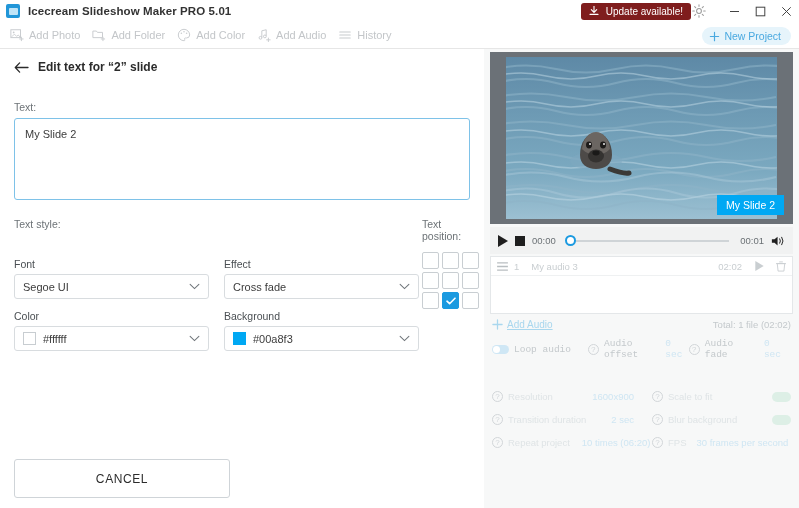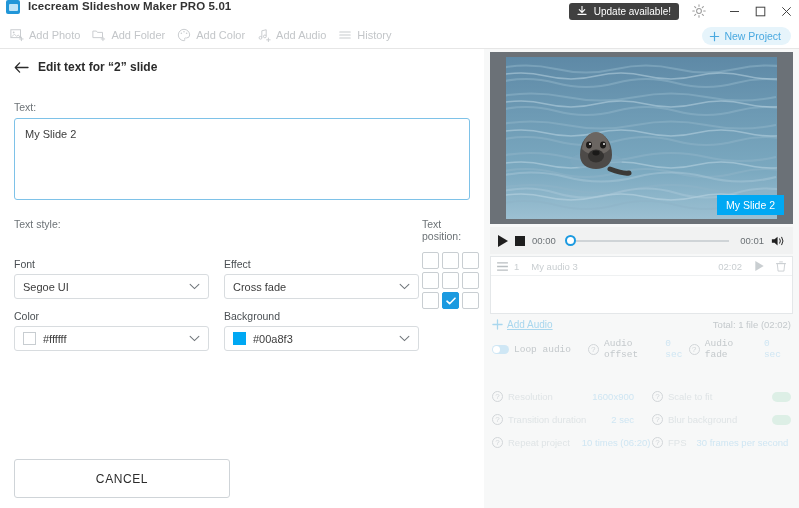--- a/index.html
+++ b/index.html
@@ -7,39 +7,39 @@
     width: 799px; height: 508px;
     font-family: "Liberation Sans", sans-serif;
     background: #ffffff;
     overflow: hidden;
   }
   #app { position: relative; width: 799px; height: 508px; background:#fff; }
 
   
   .titlebar {
     position:absolute; top:0; left:0; width:799px; height:22px;
-    background:#ffffff; display:flex; align-items:flex-start;
+    background:#ffffff; display:flex; align-items:center;
   }
   .app-icon {
     width:14px; height:14px; margin-left:6px; border-radius:2px;
     background:#2196d8; position:relative; flex:none;
   }
   .app-icon:after{
     content:""; position:absolute; left:2.5px; top:3.5px; width:9px; height:7px;
     background:#bfe4f7; border-radius:1px;
   }
   .app-title {
     margin-left:8px; font-size:11.5px; color:#333; font-weight:600;
     letter-spacing:.1px; white-space:nowrap;
   }
   .tb-right { margin-left:auto; display:flex; align-items:center; height:22px; }
   .update-btn {
-    background:#404040; color:#fff; font-size:10px; height:17px;
+    background:#7f1d1d; color:#fff; font-size:10px; height:17px;
     border-radius:3px; display:flex; align-items:center; gap:7px;
-    padding:0 8px; margin-right:12px; white-space:nowrap; cursor:pointer;
+    padding:0 8px; white-space:nowrap; cursor:pointer;
   }
   .gear { width:16px; height:16px; margin-right:14px; cursor:pointer; opacity:.65;}
   .wbtn { width:26px; height:22px; display:flex; align-items:center; justify-content:center;
           font-size:11px; color:#555; cursor:pointer; }
   .wbtn svg { display:block; }
 
   
   .toolbar {
     position:absolute; top:22px; left:0; width:799px; height:27px;
     display:flex; align-items:center; border-bottom:1px solid #e6e6e6;

